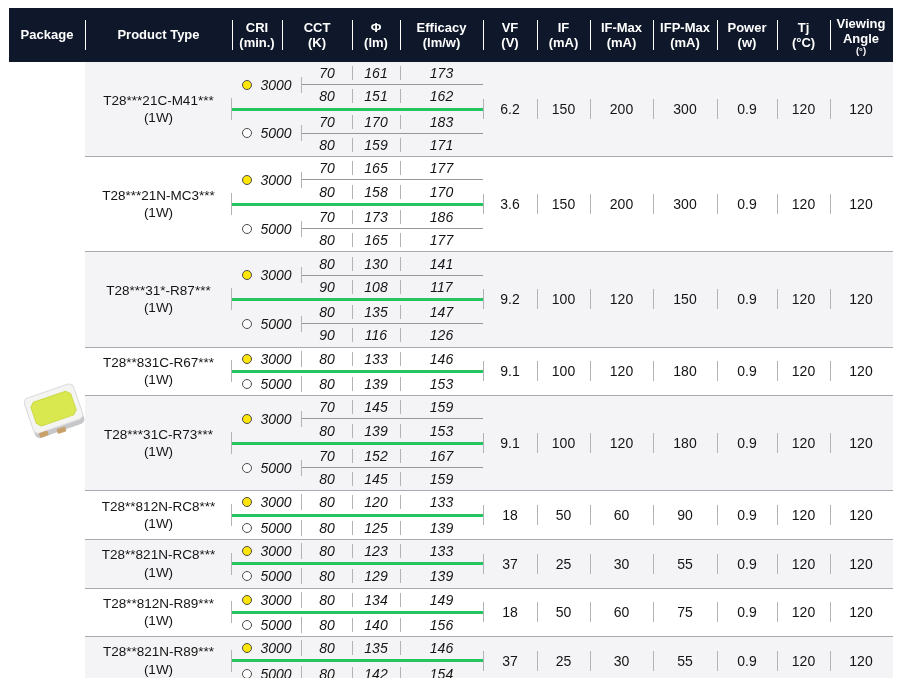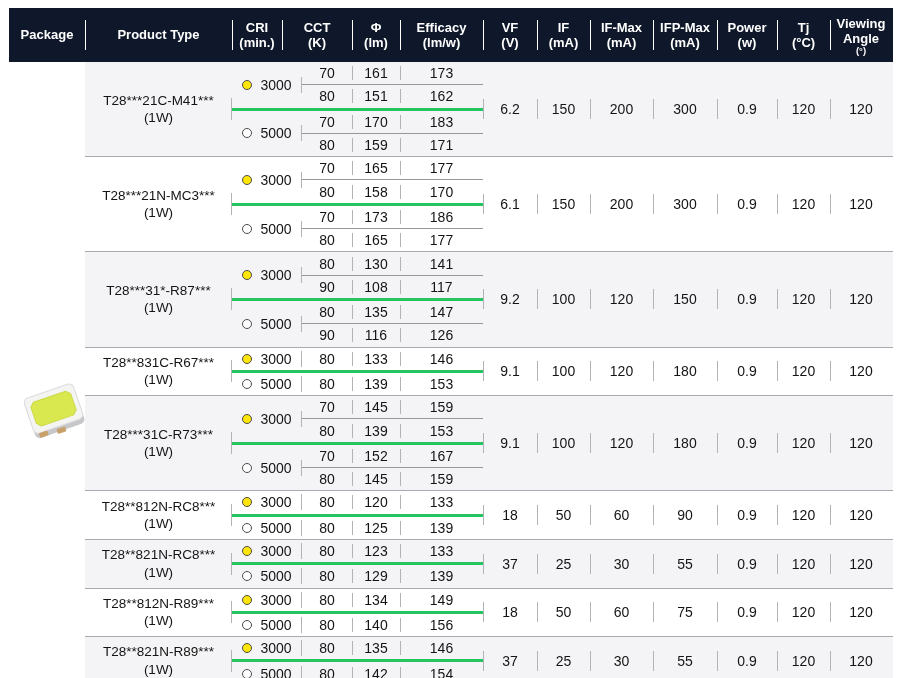--- a/index.html
+++ b/index.html
@@ -28,21 +28,21 @@
   .trow{display:flex;align-items:stretch;background:#ffffff;}
   .trow.alt{background:#f4f4f6;}
   .trow + .trow{border-top:1px solid #a9a9af;}
 
   .cell{display:flex;flex-direction:column;justify-content:center;align-items:center;
         font-size:14px;color:#141414;position:relative;}
   .product{font-size:13.5px;line-height:1.3;text-align:center;align-items:center;}
   .product::after{content:"";position:absolute;right:0;top:50%;transform:translateY(-50%);
         width:1px;height:22px;background:#b2b2b7;}
 
-  .cct-block{display:flex;flex-direction:column;width:251px;}
+  .cct-block{display:flex;flex-direction:column;width:251px;font-style:italic;}
   .group{display:flex;}
   .group + .group{border-top:3px solid #22c55e;}
   .cctlabel{width:70px;display:flex;align-items:center;justify-content:center;gap:8px;
         position:relative;font-size:14px;color:#141414;}
   .cctlabel::after{content:"";position:absolute;right:0;top:50%;transform:translateY(-50%);
         width:1px;height:16px;background:#b2b2b7;}
   .dot{width:10px;height:10px;border-radius:50%;border:1.4px solid #4c4c4c;box-sizing:border-box;flex:0 0 auto;}
   .dot.y{background:#ffe608;}
   .dot.w{background:#ffffff;}
   .subrows{flex:1;display:flex;flex-direction:column;}
@@ -216,21 +216,21 @@
                     <div class="sc c5">186</div>
                   </div>
                   <div class="subrow">
                     <div class="sc c3">80</div>
                     <div class="sc c4">165</div>
                     <div class="sc c5">177</div>
                   </div>
                 </div>
               </div>
             </div>
-            <div class="cell vcell c6">6.1</div>
+            <div class="cell vcell c6">3.6</div>
             <div class="cell vcell c7">150</div>
             <div class="cell vcell c8">200</div>
             <div class="cell vcell c9">300</div>
             <div class="cell vcell c10">0.9</div>
             <div class="cell vcell c11">120</div>
             <div class="cell vcell c12">120</div>
           </div>
           <div class="trow alt">
             <div class="cell product c1">
               <span>T28***31*-R87***</span>

